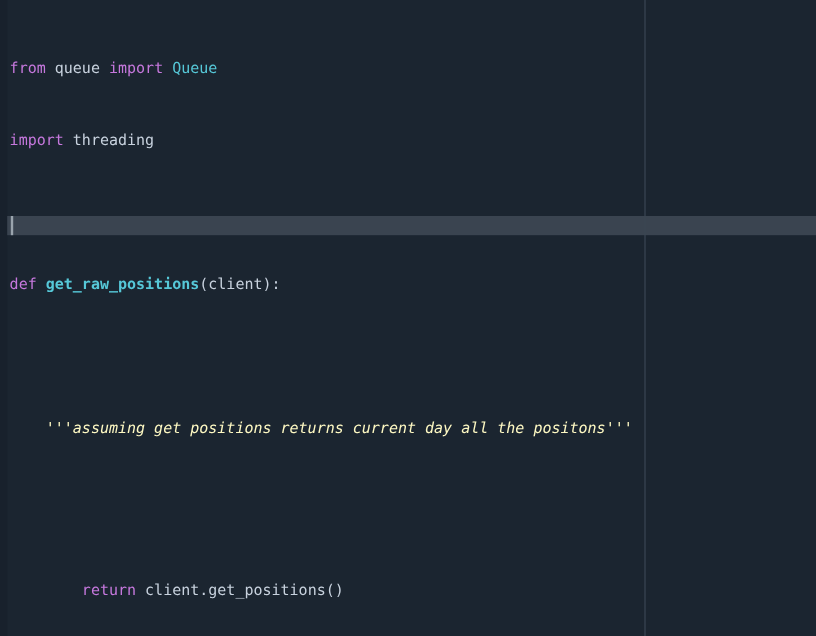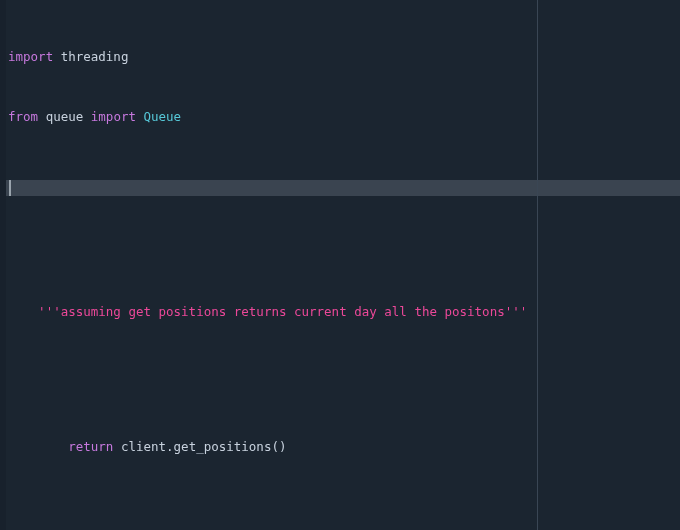--- a/index.html
+++ b/index.html
@@ -67,41 +67,42 @@
   .ln {
     display: block;
     height: 15px;
     white-space: pre;
   }
 
   
   .kw   { color: #c678dd; }              
   .fn   { color: #56c8d8; font-weight: bold; }   
   .cls  { color: #56c8d8; }              
-  .str  { color: #ec4899; }  
+  .str  { color: #fef9c3; font-style: italic; }  
   .pl   { color: #c8d2de; }              
 </style>
 </head>
 <body>
 
 <div id="editor">
 
   <div id="active-line"></div>
   <div id="ruler"></div>
   <div id="gutter"></div>
   <div id="caret"></div>
 
   <div id="code">
 
+    <span class="ln"><span class="kw">from</span><span class="pl"> </span><span class="pl">queue</span><span class="pl"> </span><span class="kw">import</span><span class="pl"> </span><span class="cls">Queue</span></span>
+
     <span class="ln"><span class="kw">import</span><span class="pl"> </span><span class="pl">threading</span></span>
-
-    <span class="ln"><span class="kw">from</span><span class="pl"> </span><span class="pl">queue</span><span class="pl"> </span><span class="kw">import</span><span class="pl"> </span><span class="cls">Queue</span></span>
 
     <span class="ln"> </span>
 
+    <span class="ln"><span class="kw">def</span><span class="pl"> </span><span class="fn">get_raw_positions</span><span class="pl">(client):</span></span>
 
     <span class="ln"> </span>
 
     <span class="ln">    <span class="str">'''assuming get positions returns current day all the positons'''</span></span>
 
     <span class="ln"> </span>
 
 
     <span class="ln">        <span class="kw">return</span><span class="pl"> client.get_positions()</span></span>
 

